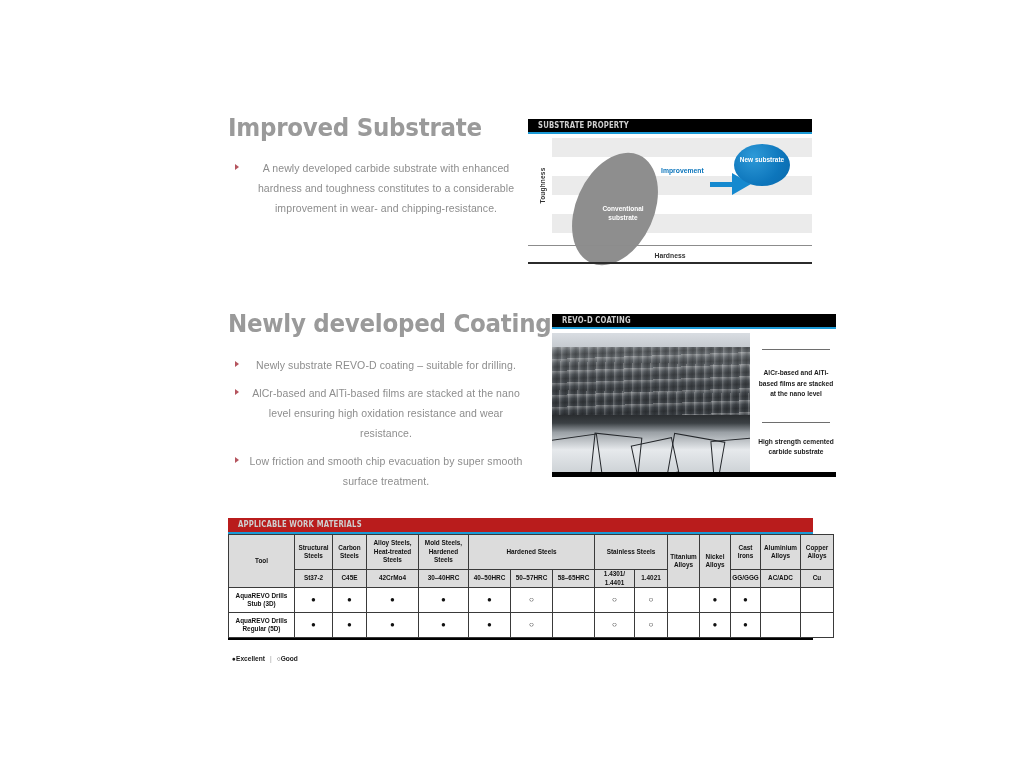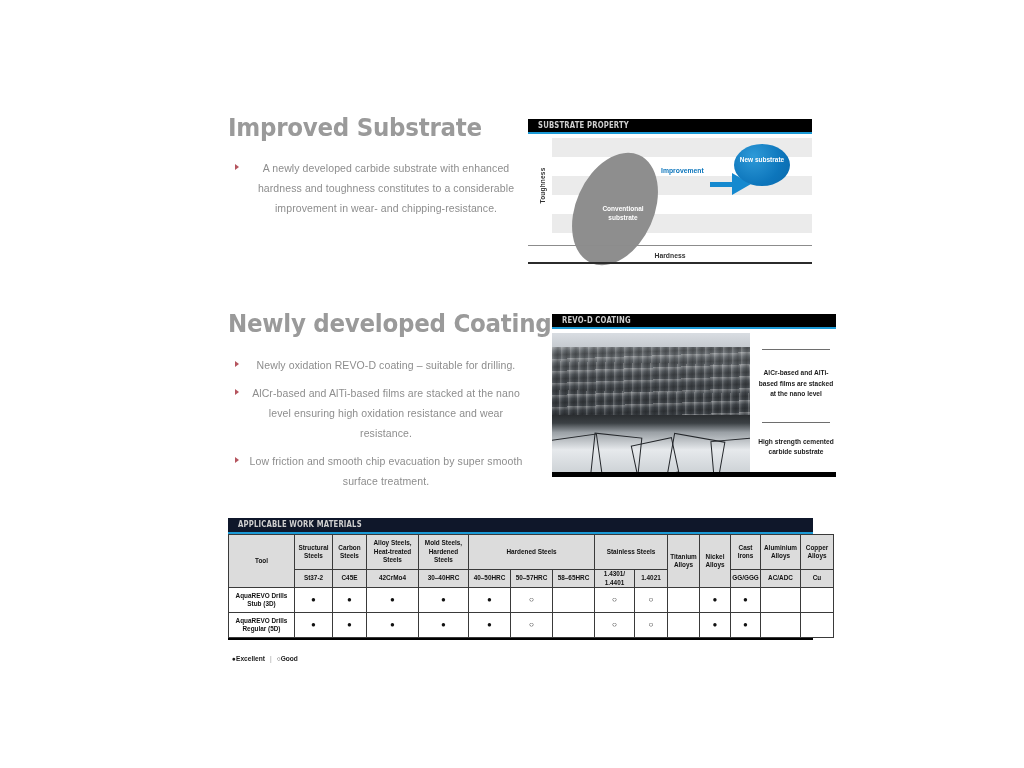--- a/index.html
+++ b/index.html
@@ -196,21 +196,21 @@
   }
   .co-hr { border-top: 1px solid #6e6e6e; margin: 0 4px; }
   .co-bottombar {
     position: absolute; left: 0; right: 0; bottom: 0;
     height: 5px; background: #000;
   }
 
   
   .tbl-wrap { position: absolute; }
   .tbl-header {
-    background: #0f172a;
+    background: #b91c1c;
     height: 14px;
     position: relative;
   }
   .tbl-header .ttl {
     color: #cfcfcf;
     font-family: "DejaVu Sans", sans-serif;
     font-weight: bold;
     font-size: 8px;
     position: absolute;
     left: 10px;
@@ -296,21 +296,21 @@
     <div class="sp-xlabel">Hardness</div>
     <div class="sp-xaxis-bot"></div>
   </div>
 </div>
 
 <div class="section-title" style="left:228px; top:309px;">Newly developed Coating</div>
 
 <div class="bullet-list" style="left:234px; top:355px;">
   <div class="bullet-item" style="margin-bottom:8px;">
     <span class="tri"></span>
-    <span>Newly oxidation REVO-D coating – suitable for drilling.</span>
+    <span>Newly substrate REVO-D coating – suitable for drilling.</span>
   </div>
   <div class="bullet-item" style="margin-bottom:8px;">
     <span class="tri"></span>
     <span>AlCr-based and AlTi-based films are stacked at the nano level ensuring high oxidation resistance and wear resistance.</span>
   </div>
   <div class="bullet-item">
     <span class="tri"></span>
     <span>Low friction and smooth chip evacuation by super smooth surface treatment.</span>
   </div>
 </div>

